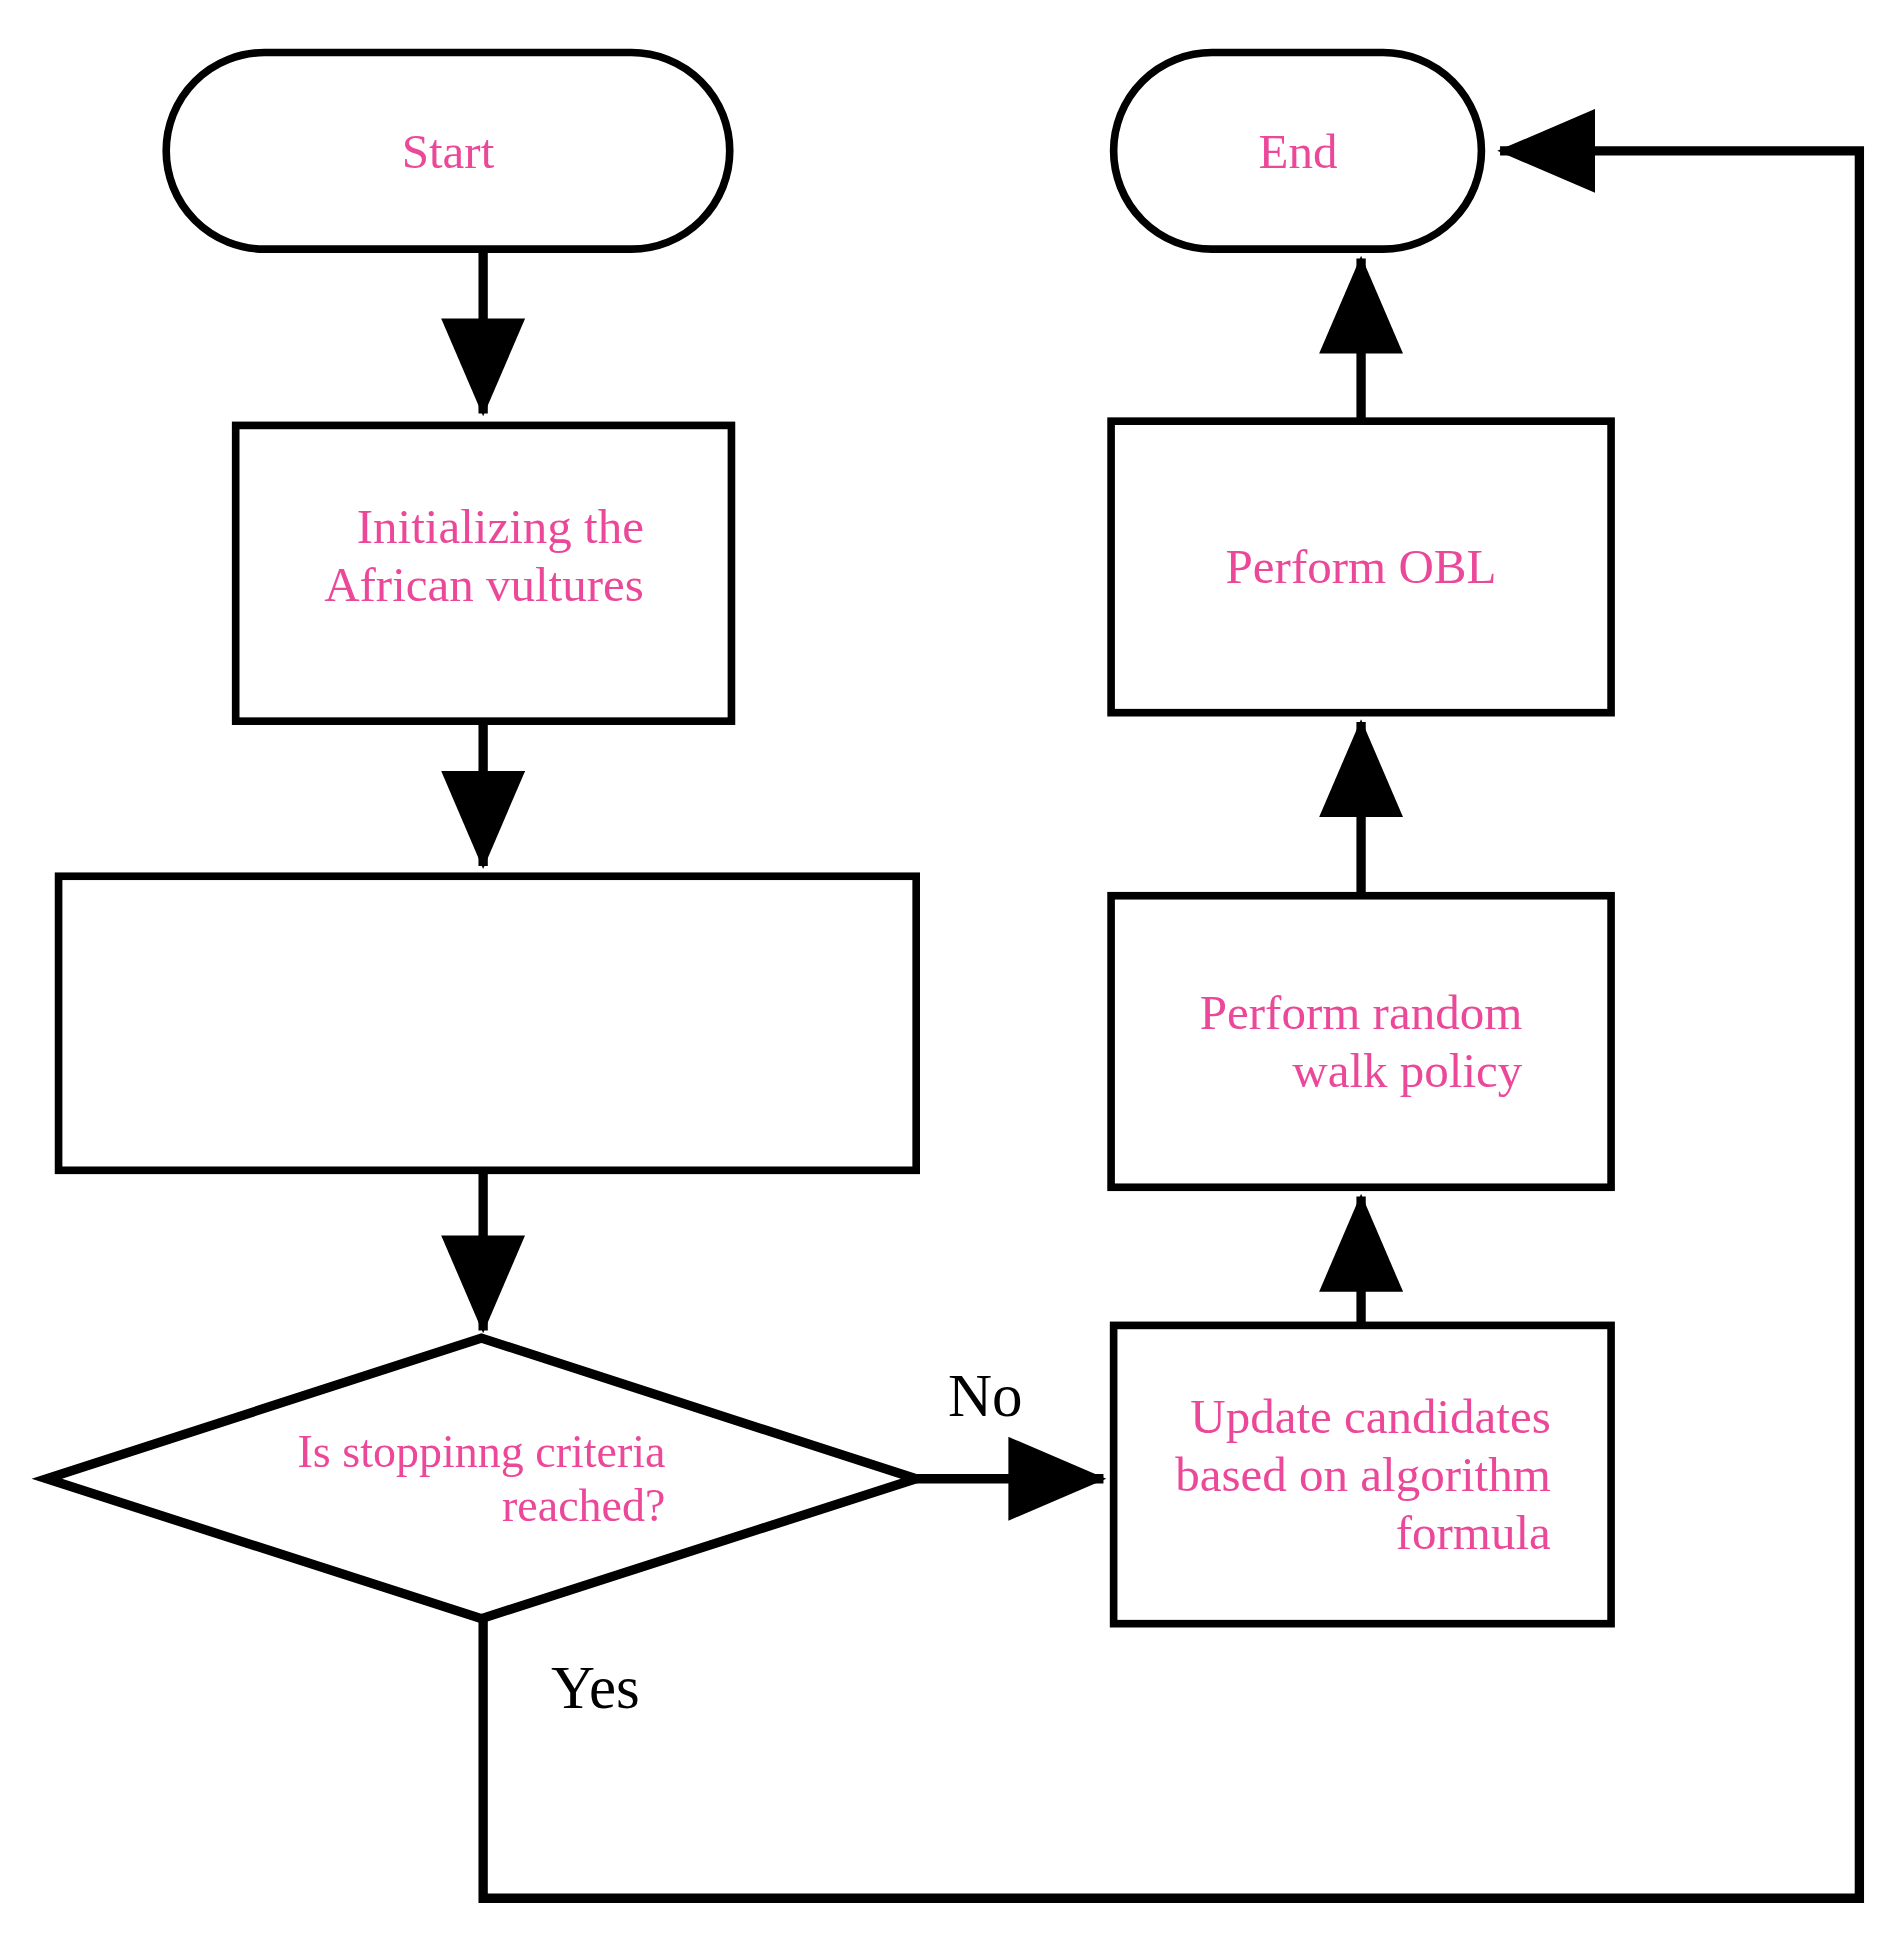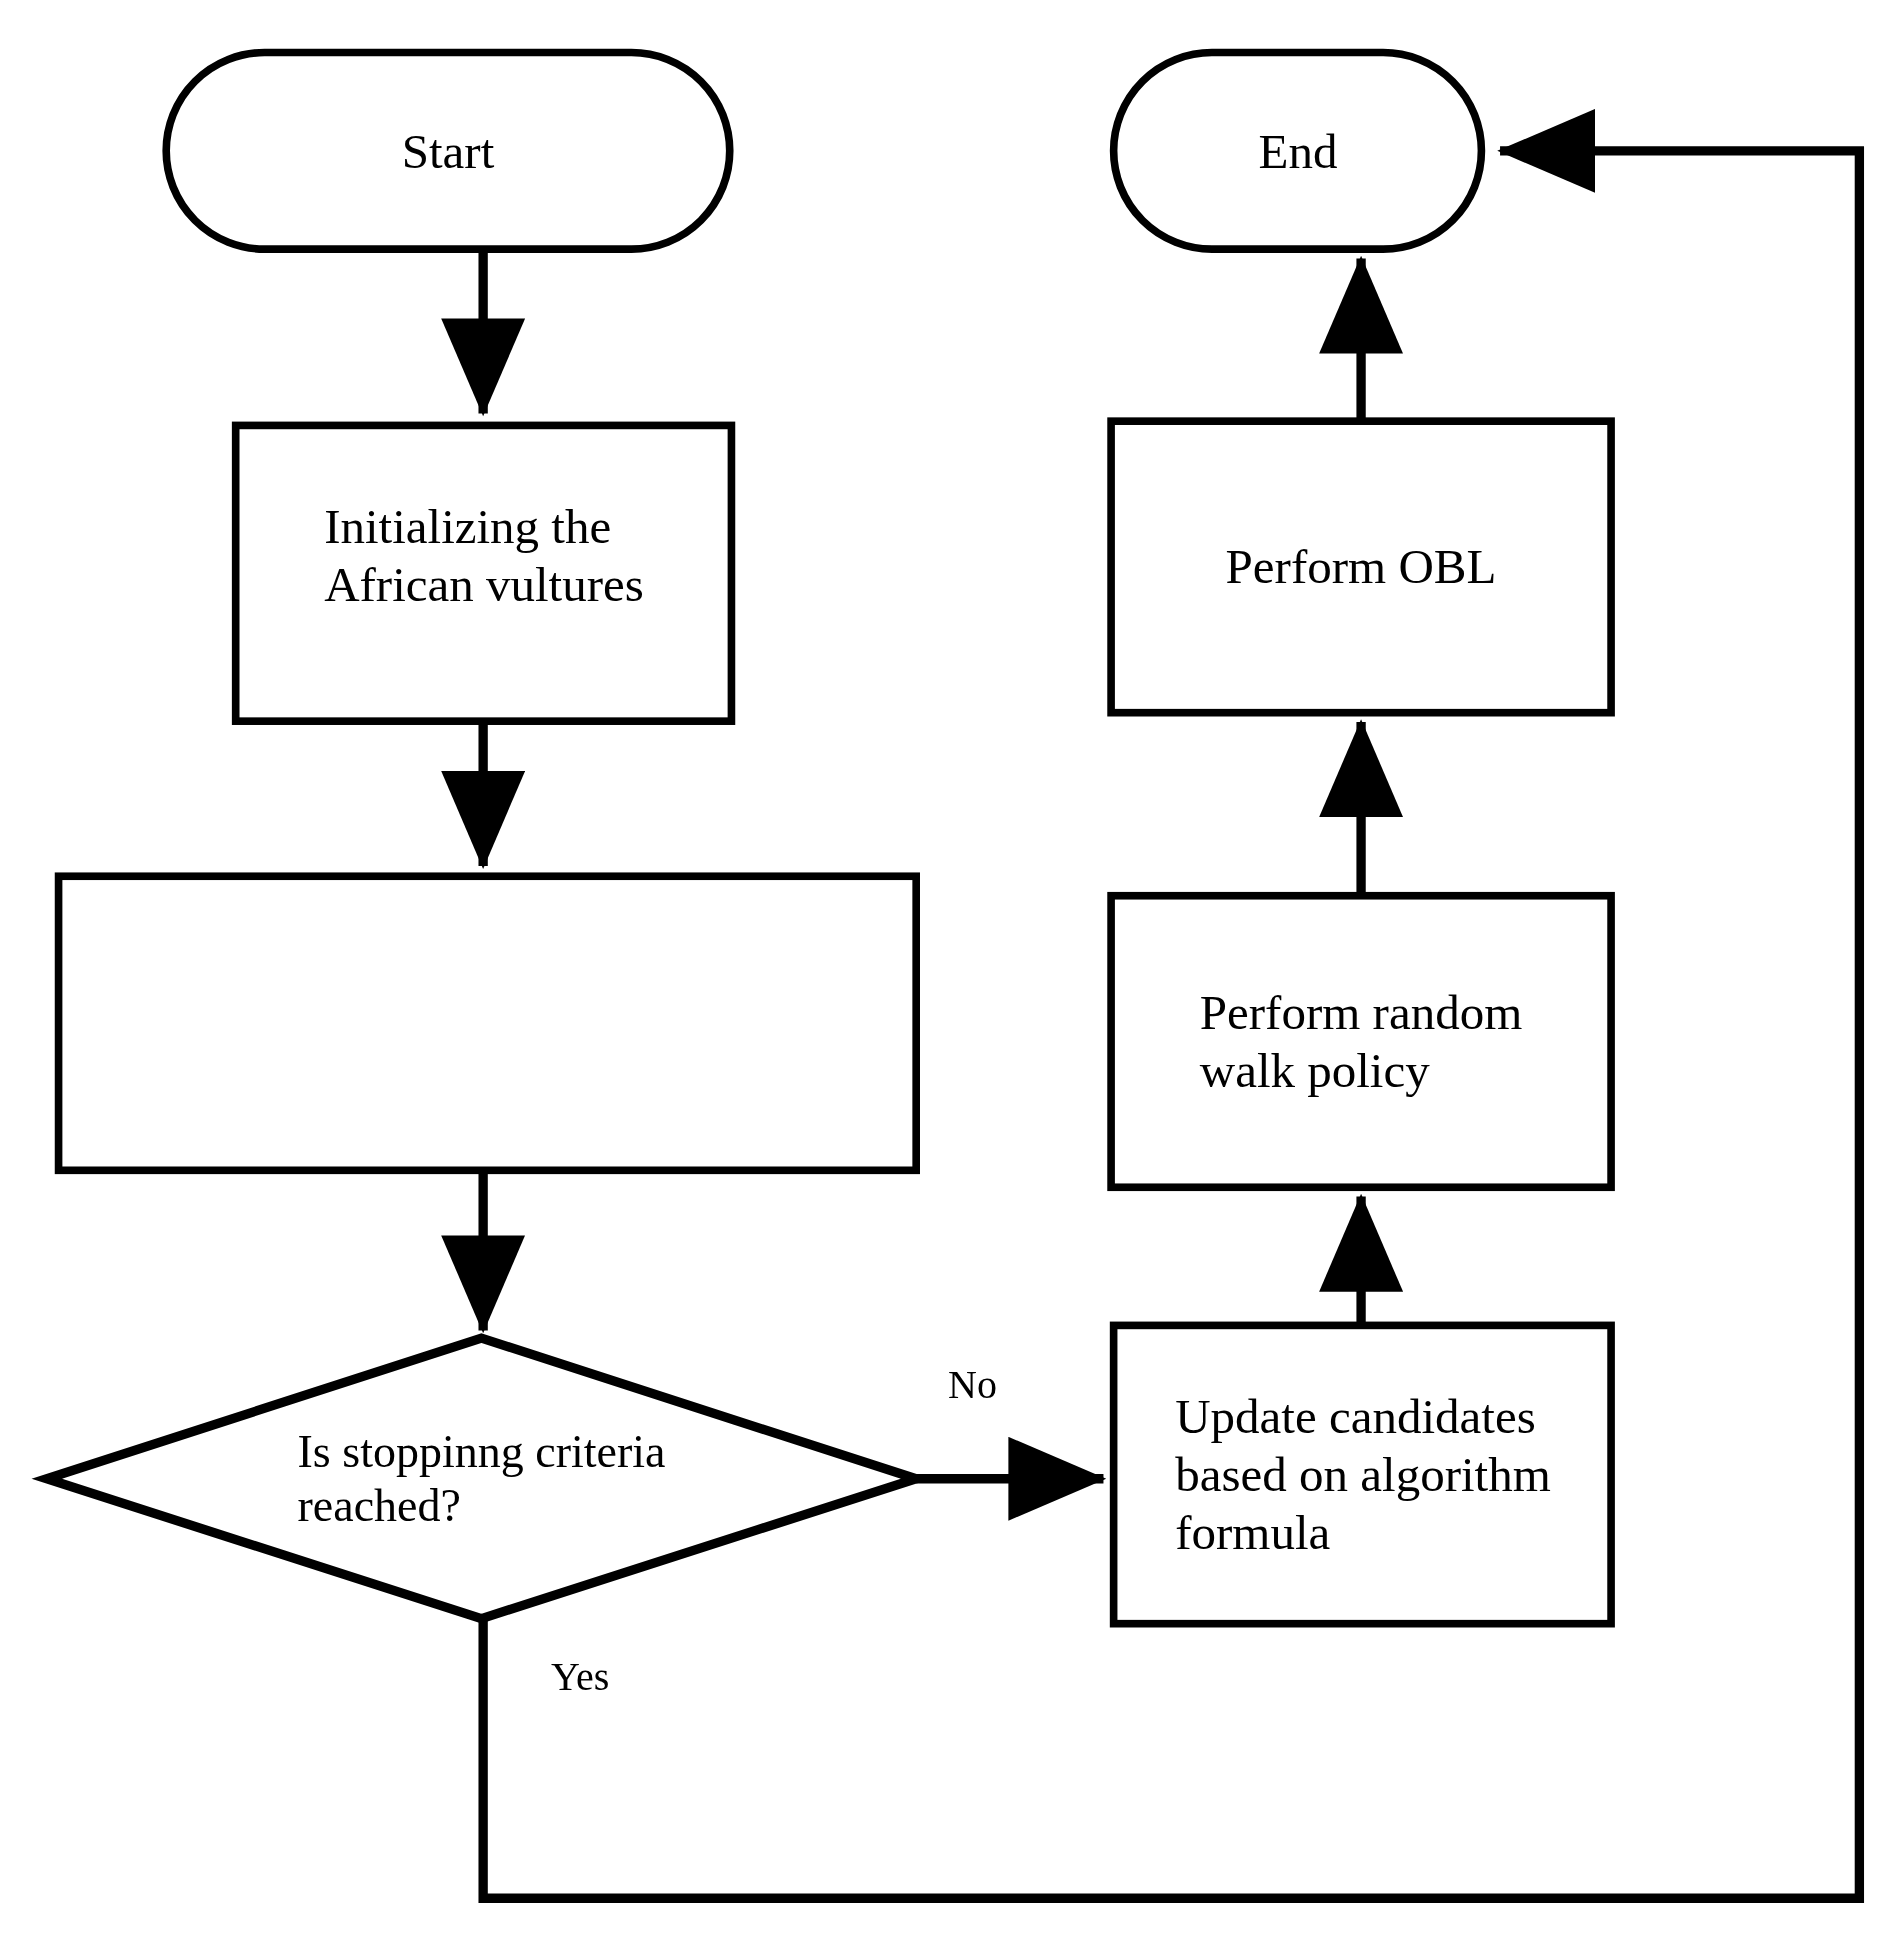--- a/index.html
+++ b/index.html
@@ -23,37 +23,37 @@
     left: 0;
     top: 0;
     width: 1901px;
     height: 1933px;
   }
   .node-label {
     position: absolute;
     display: flex;
     align-items: center;
     justify-content: center;
-    text-align: left;
-    color: #000000;
+    text-align: right;
+    color: #ec4899;
     font-family: "Liberation Serif", "DejaVu Serif", serif;
     line-height: 1.18;
     white-space: pre-line;
     pointer-events: none;
   }
   .edge-label {
     position: absolute;
     color: #000000;
     font-family: "Liberation Serif", "DejaVu Serif", serif;
     white-space: nowrap;
   }
   .fs-terminal { font-size: 49px; }
   .fs-process  { font-size: 49px; }
   .fs-decision { font-size: 46px; }
-  .fs-edge     { font-size: 40px; }
+  .fs-edge     { font-size: 61px; }
 </style>
 </head>
 <body>
 
 <div id="canvas">
 
   <svg id="flow-svg" viewBox="0 0 2243 2281" xmlns="http://www.w3.org/2000/svg">
     <defs>
       <marker id="arrowhead" markerWidth="11" markerHeight="9" refX="10.2" refY="4.5" orient="auto" markerUnits="strokeWidth">
         <path d="M0,0 L10.5,4.5 L0,9 Z" fill="#000000"></path>

